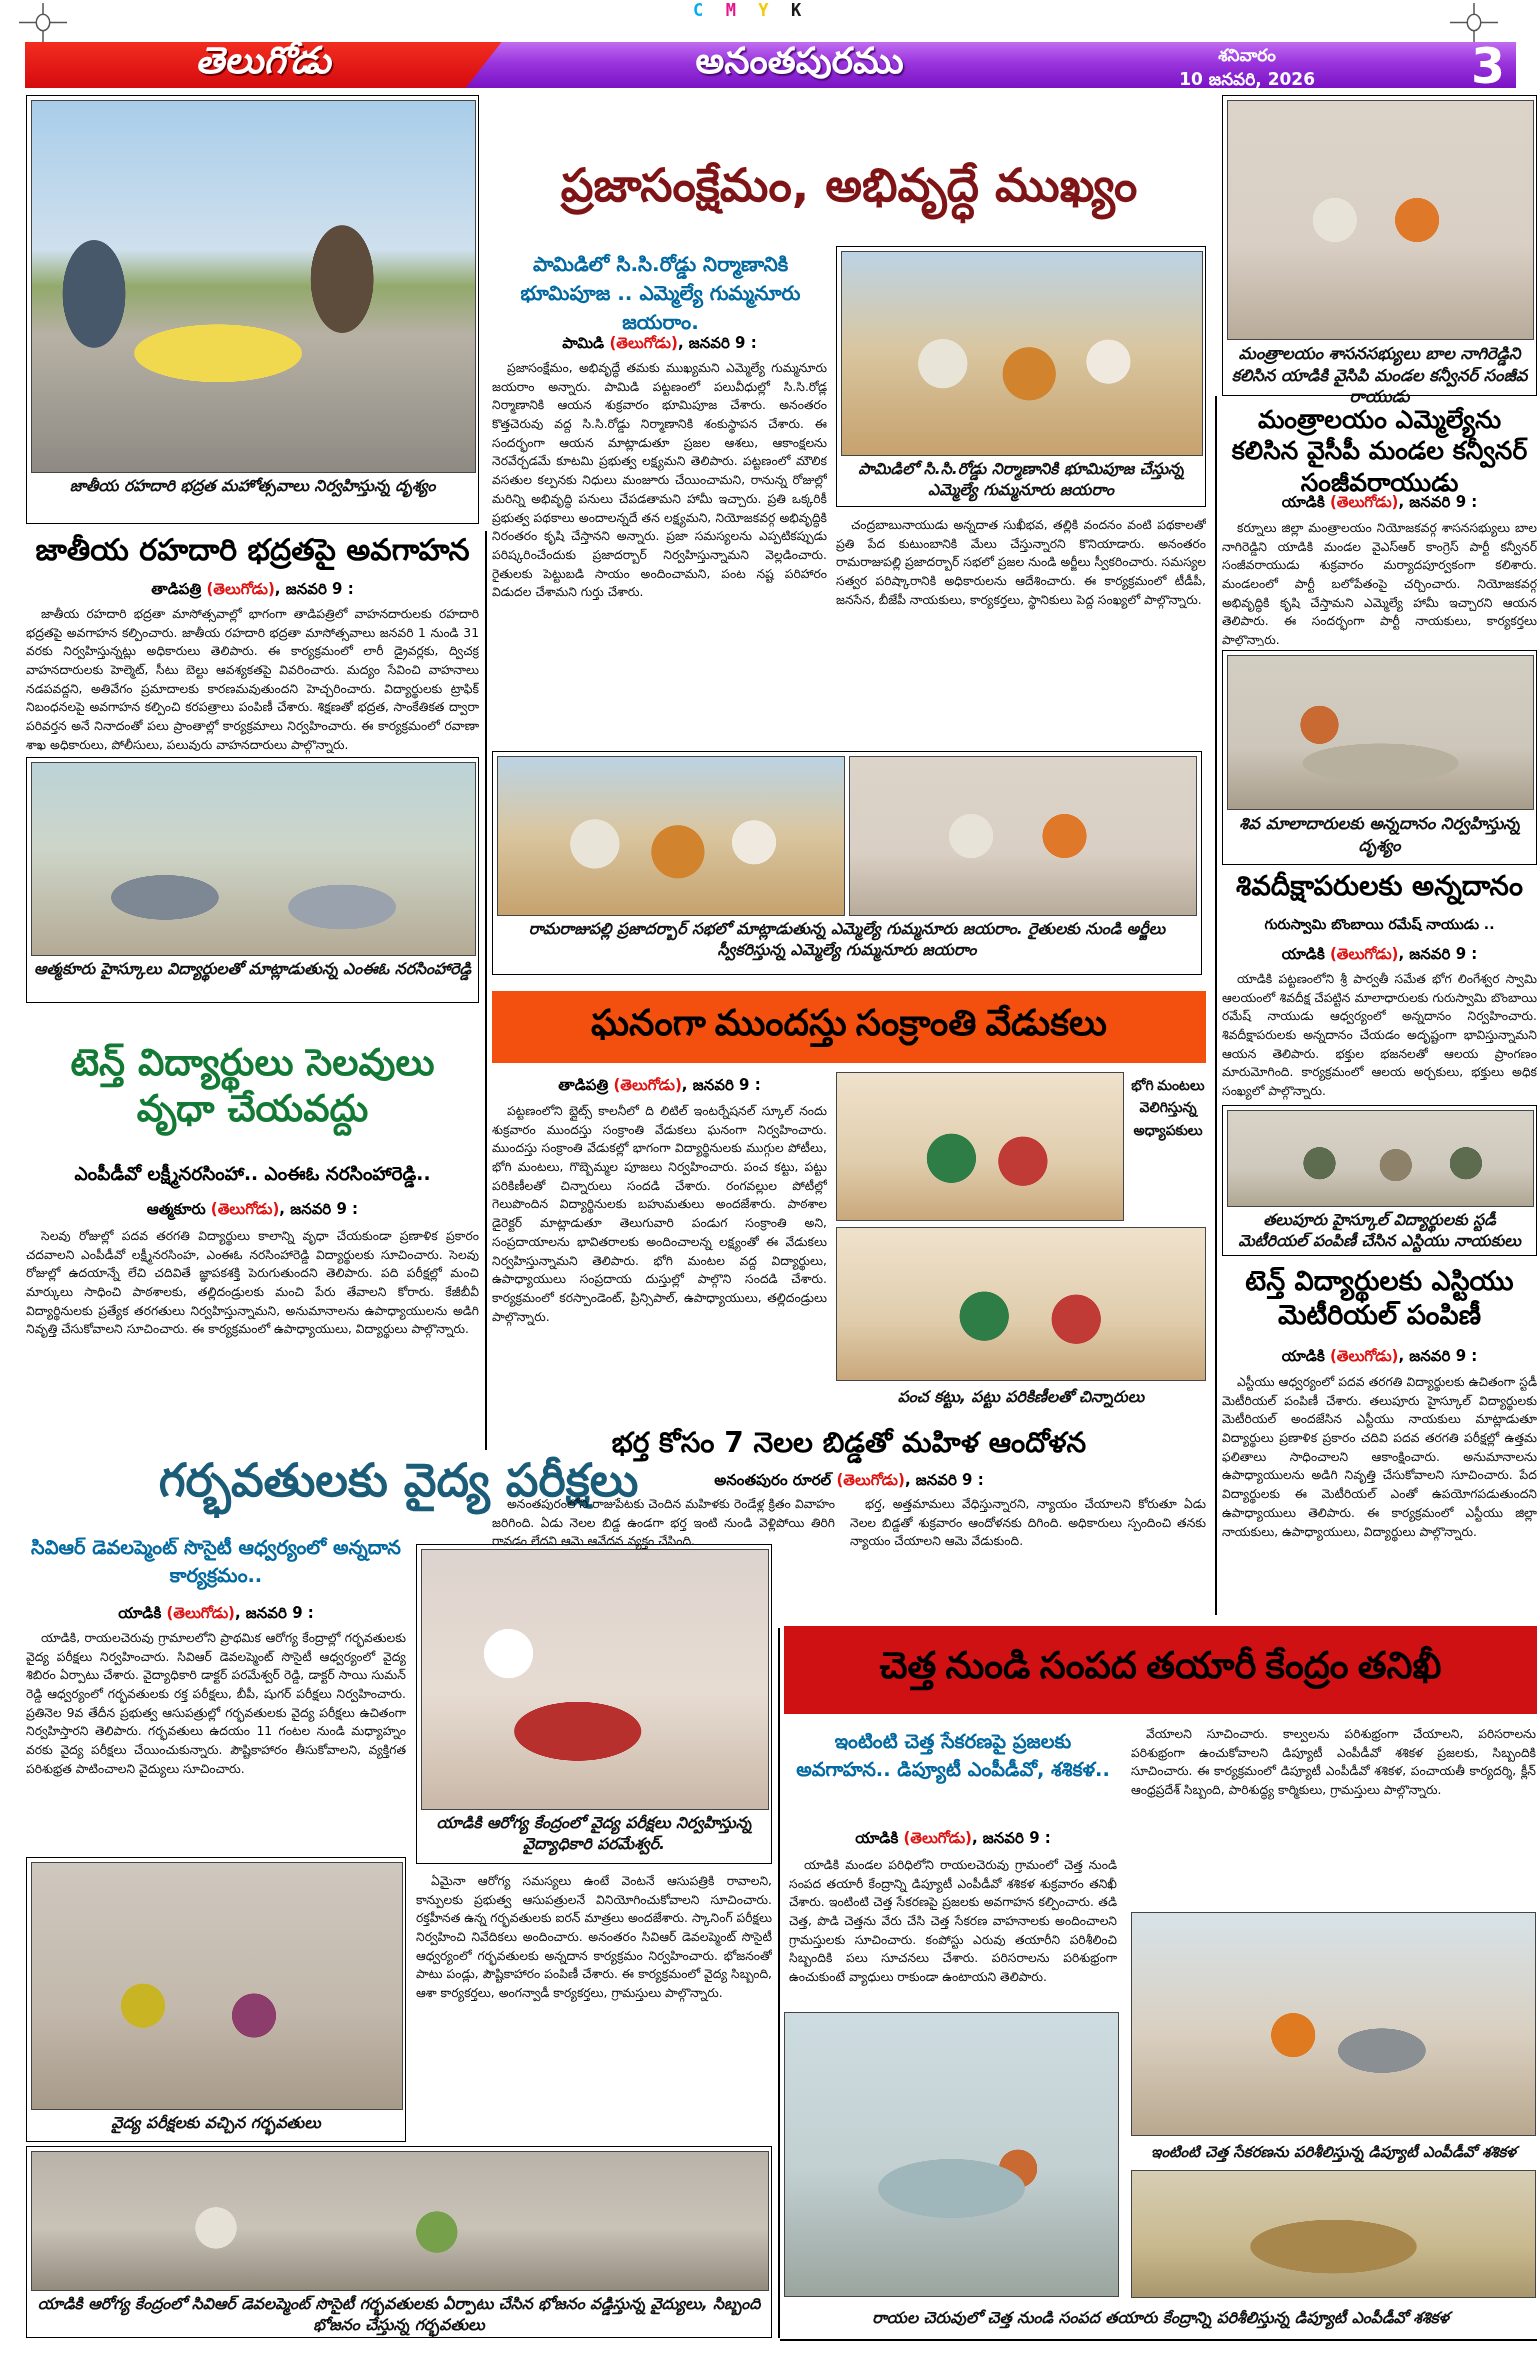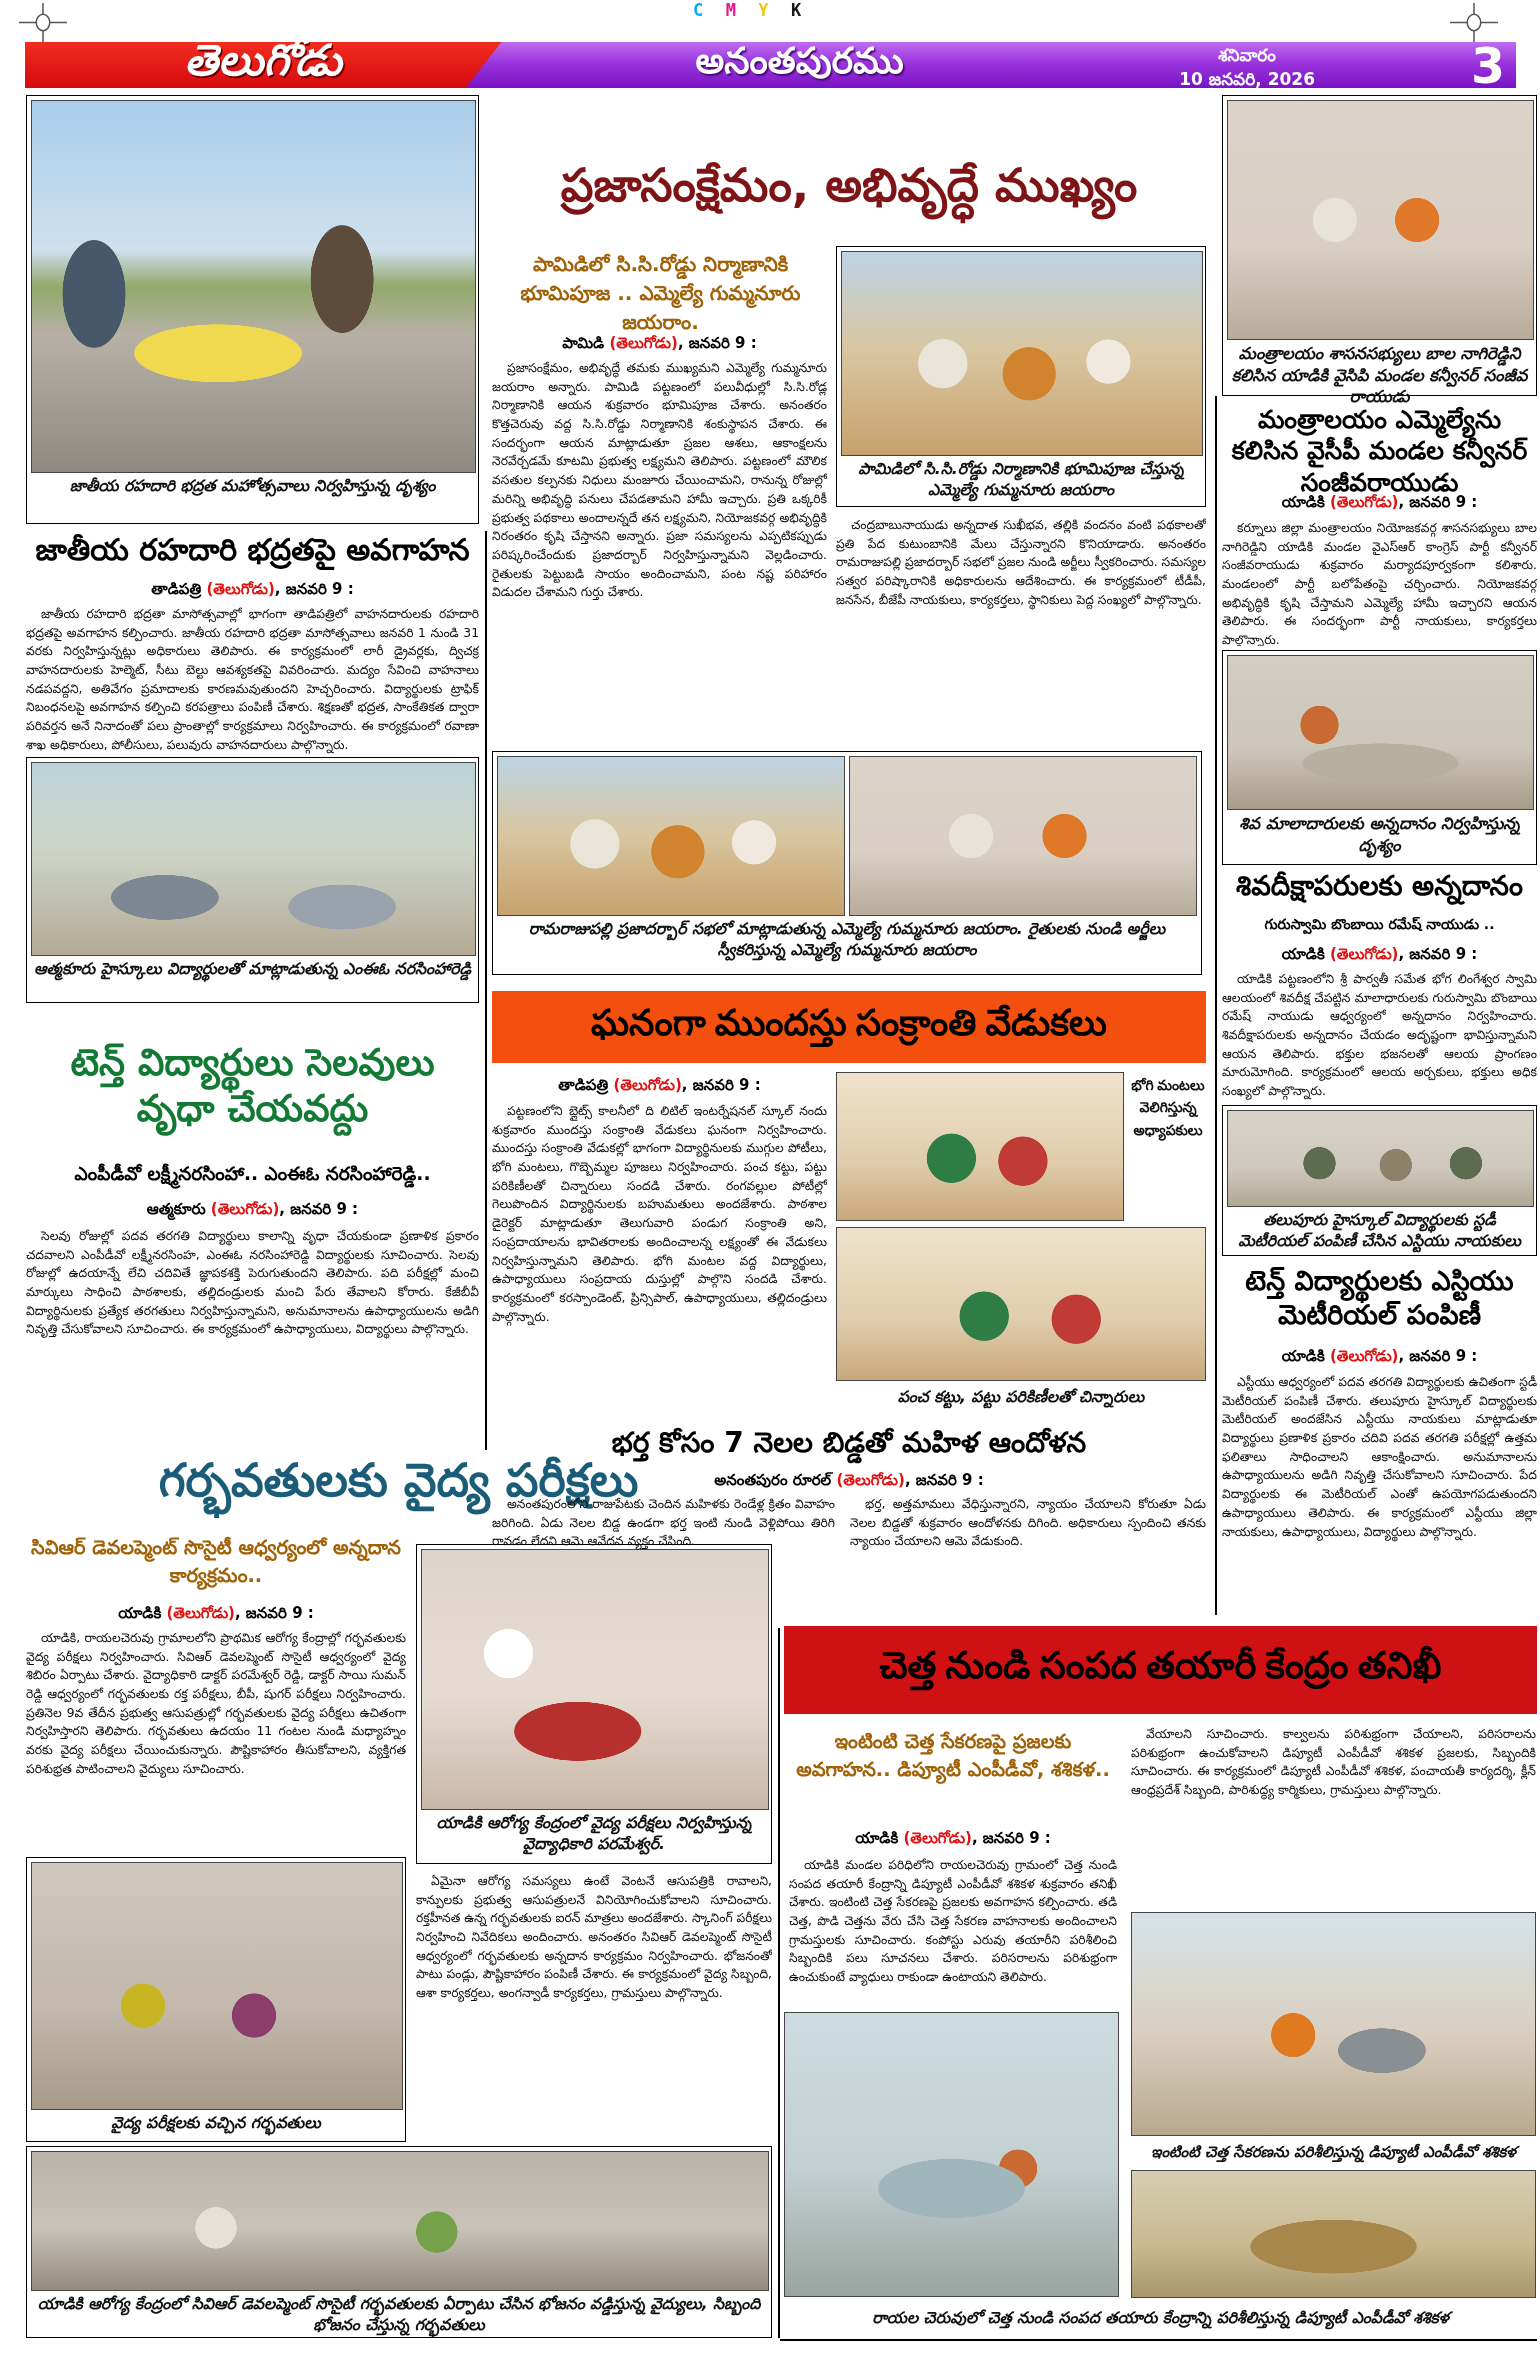--- a/index.html
+++ b/index.html
@@ -7,30 +7,30 @@
   .page{position:relative;width:1541px;height:2377px;background:#fff;overflow:hidden;}
   .abs{position:absolute;box-sizing:border-box;}
   .photo{border:0.7px solid #444;width:100%;}
   .photobox{border:1.5px solid #000;background:#fff;padding:3.7px 3.7px 1.5px;}
   .caption{font-weight:700;font-style:italic;text-align:center;font-size:15.7px;line-height:1.3;color:#111;padding:3.7px 1.5px 1.5px;}
   .headline{font-weight:800;text-align:center;color:#000;line-height:1.25;}
   .dateline{font-weight:700;font-size:15px;text-align:center;color:#000;}
   .dateline .brand{color:#e01212;}
   .bodytext{font-size:12.3px;line-height:1.52;text-align:justify;color:#0a0a0a;overflow:hidden;text-indent:15px;}
   .subhead{font-weight:800;text-align:center;line-height:1.45;}
-  .subhead.blue{color:#a16207;}
+  .subhead.blue{color:#0369a1;}
   .banner{color:#000000;text-align:right;font-weight:800;display:flex;align-items:center;justify-content:center;font-family:Liberation Serif, serif;}
   .vrule{background:#000;width:1.5px;}
   .hrule{background:#000;height:2.2px;}
   
   .masthead{left:24.6px;top:42px;width:1491px;height:46px;background:linear-gradient(180deg,#c06cf0 0%,#9a35dd 45%,#7a12c4 100%);}
   .mast-red{left:0;top:0;width:477px;height:46px;background:linear-gradient(180deg,#f22d20 0%,#d50a0e 100%);
     clip-path:polygon(0 0,100% 0,calc(100% - 36px) 100%,0 100%);display:flex;align-items:center;justify-content:center;}
   .mast-slash{left:438px;top:0;width:10.4px;height:46px;background:#fff;transform:skewX(-24deg);}
-  .paper-name{font-size:43px;font-weight:800;font-style:italic;color:#fff;text-shadow:1.5px 1.5px 0 #6d0000;}
+  .paper-name{font-size:37px;font-weight:800;font-style:italic;color:#fff;text-shadow:1.5px 1.5px 0 #6d0000;}
   .edition{left:492px;top:0;width:566px;height:46px;display:flex;align-items:center;justify-content:center;
     font-size:36px;font-weight:800;color:#fff;text-shadow:1.5px 2.2px 1.5px #4a0a72;}
   .daydate{right:164px;top:3px;width:209px;text-align:center;color:#fff;font-weight:800;}
   .daydate .d1{font-size:17px;}
   .daydate .d2{font-size:17px;}
   .pagenum{right:10.4px;top:-4.5px;font-size:49px;font-weight:800;color:#fff;}
   
   .cmyk{left:693px;top:0px;display:flex;gap:22.4px;font-family:"DejaVu Sans Mono","Liberation Mono",monospace;font-size:17px;font-weight:700;}
   .cmyk .c{color:#00aeef}.cmyk .m{color:#e8148c}.cmyk .y{color:#f2ca0a}.cmyk .k{color:#1a1a1a}
   

